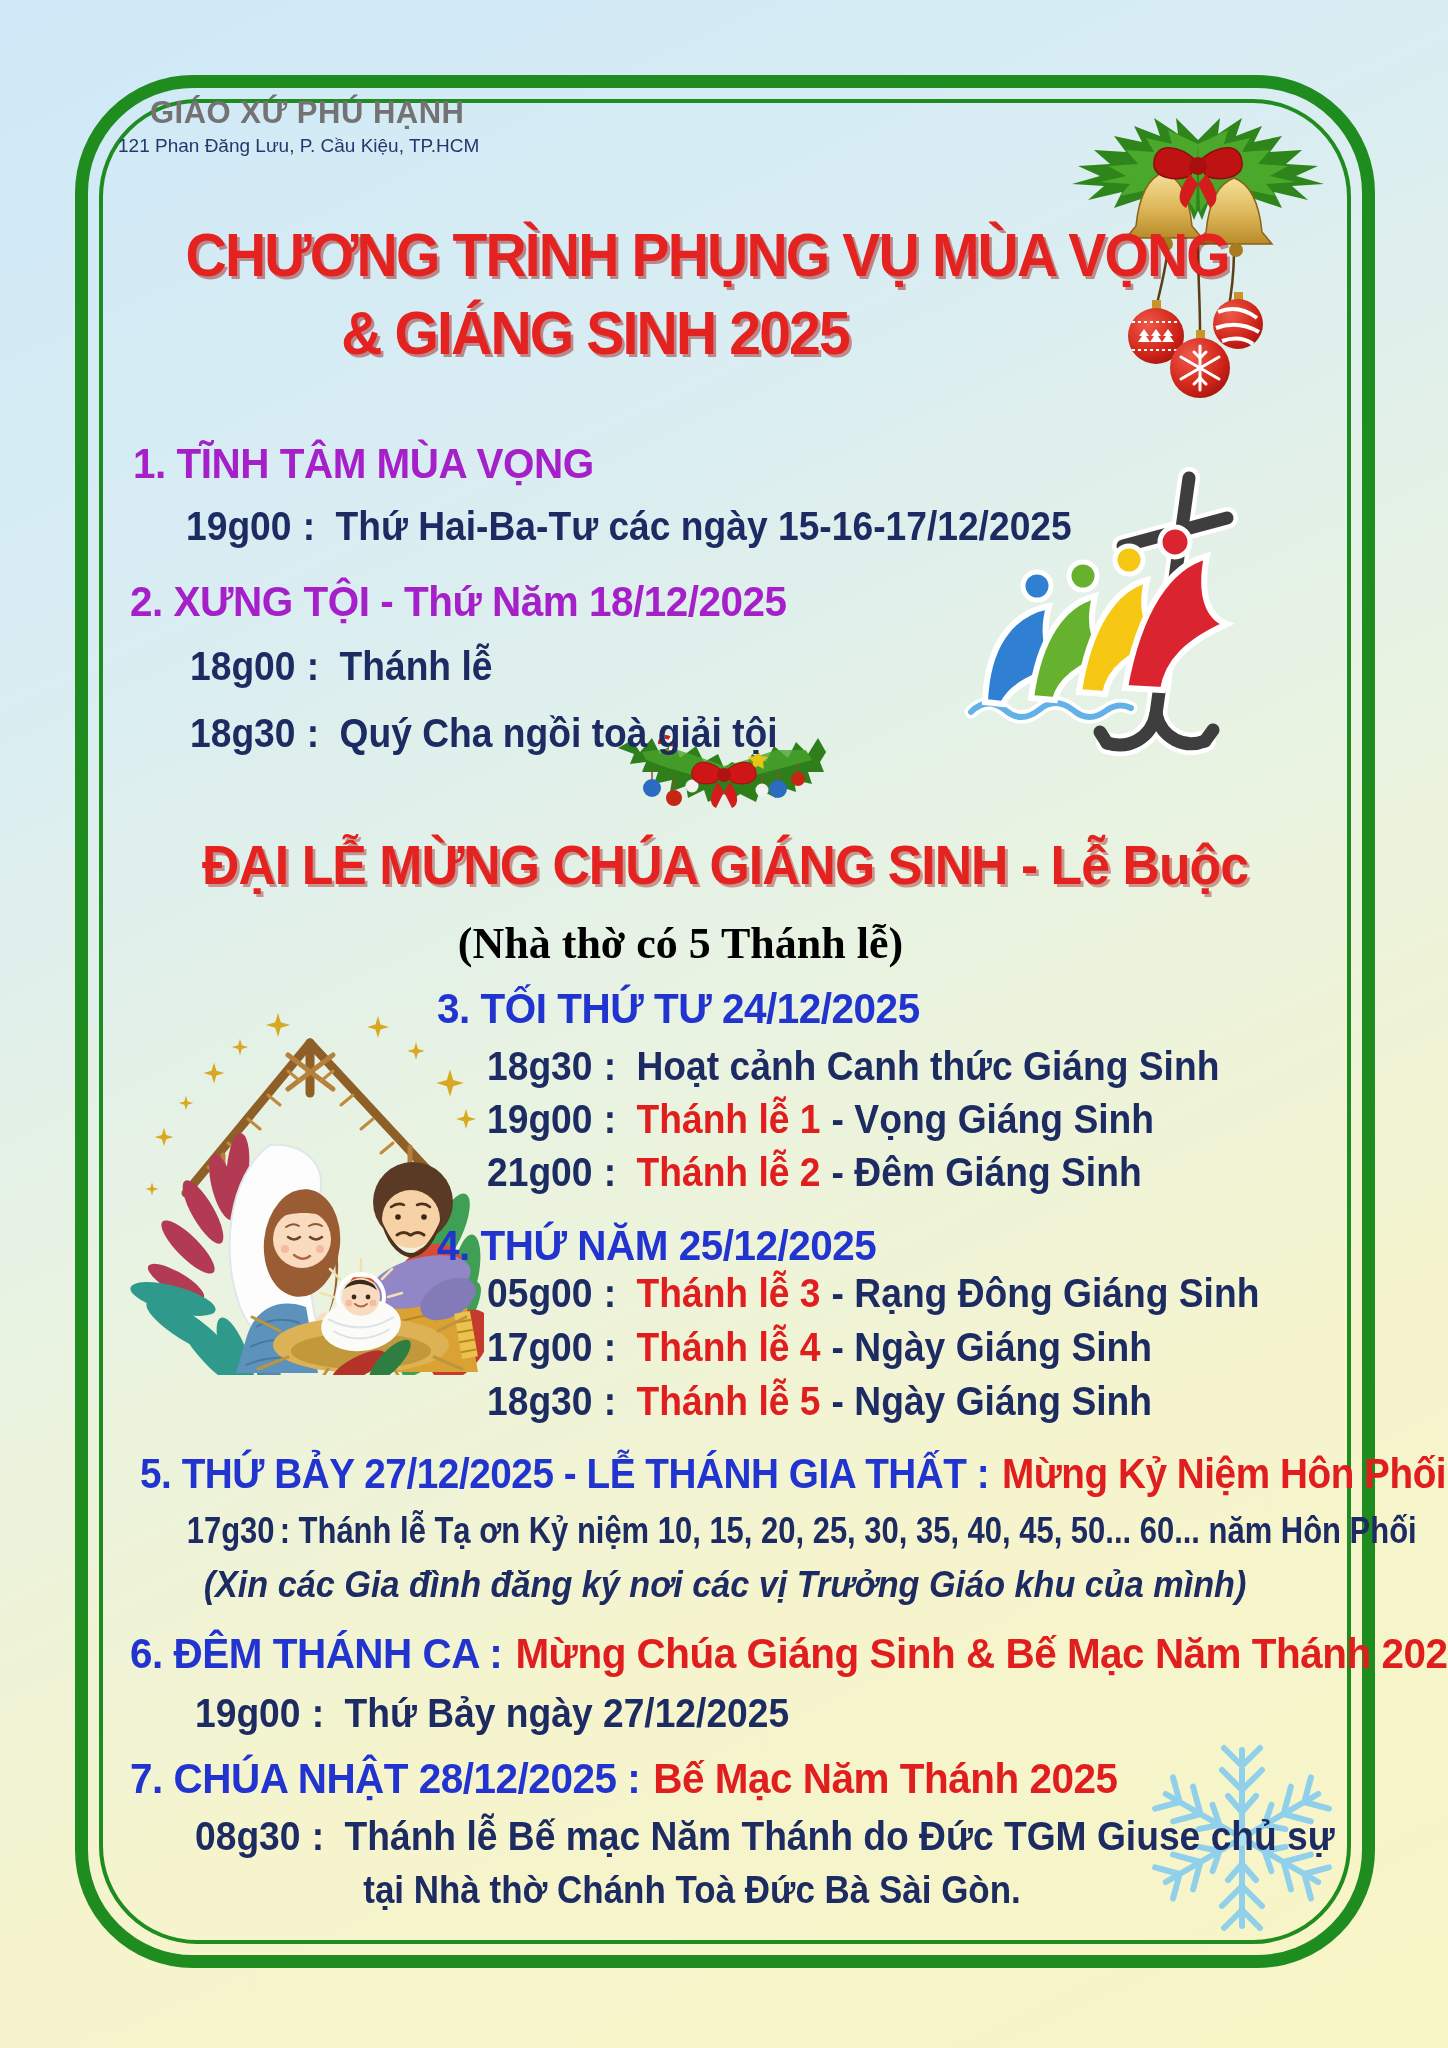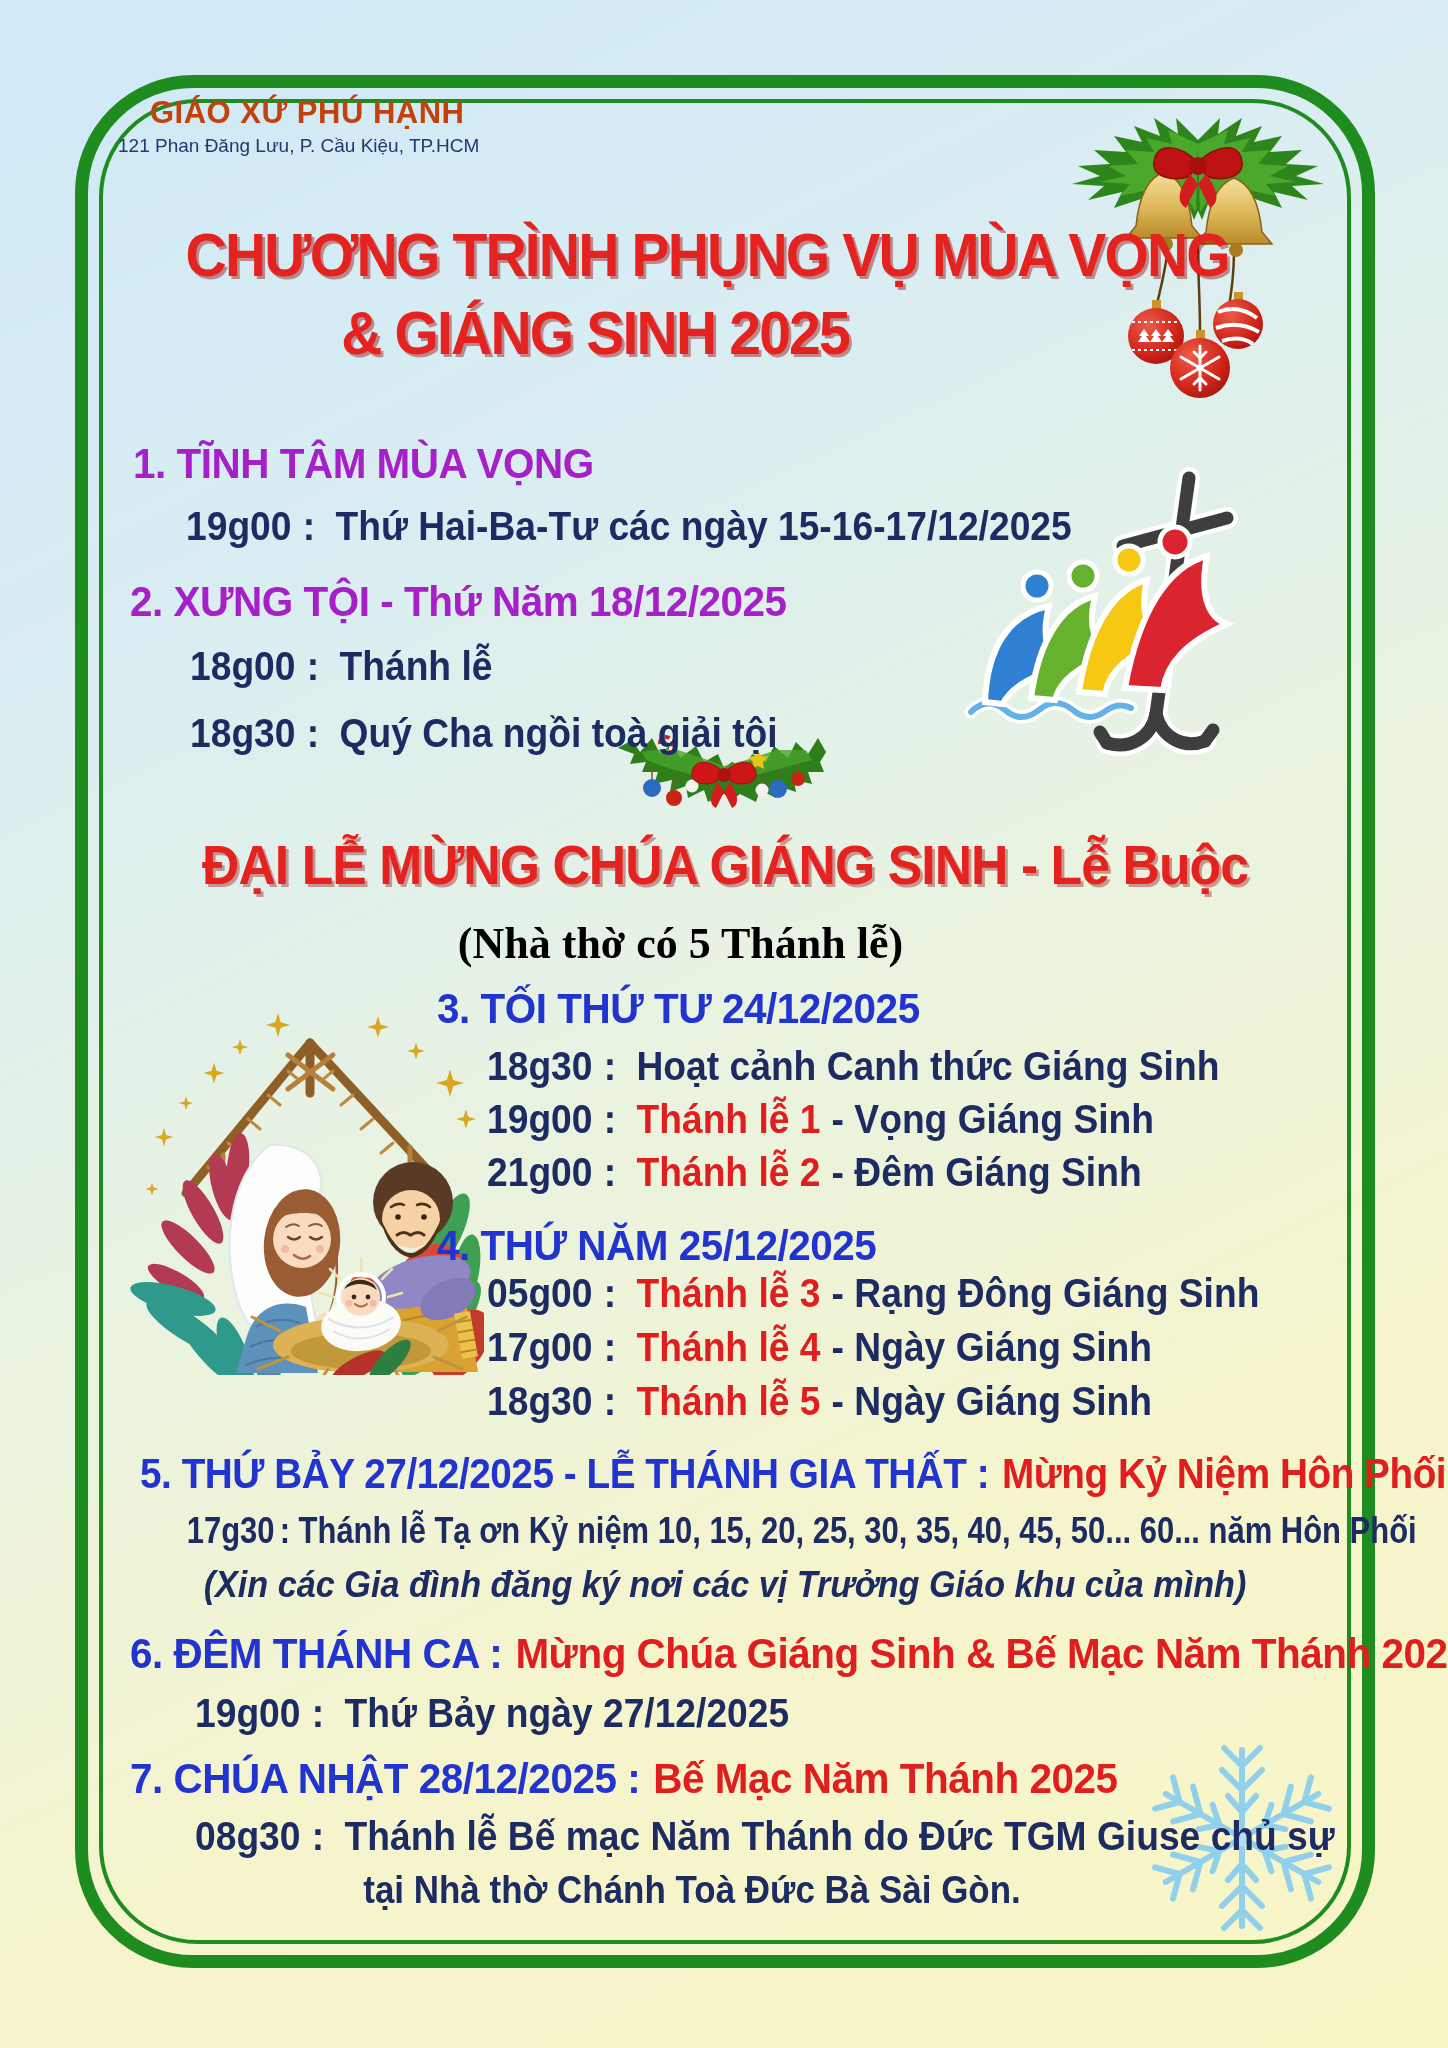--- a/index.html
+++ b/index.html
@@ -9,21 +9,21 @@
     font-family:"Liberation Sans",sans-serif;
   }
   .abs{position:absolute;white-space:nowrap;line-height:1.08;}
   
   .border-outer{position:absolute;left:75px;top:75px;width:1300px;height:1893px;
     border:13px solid #1e8c1e;border-radius:118px;box-sizing:border-box;z-index:1;}
   .border-inner{position:absolute;left:99px;top:99px;width:1252px;height:1845px;
     border:4px solid #1e8c1e;border-radius:98px;box-sizing:border-box;z-index:1;}
   .deco{position:absolute;z-index:2;}
   .txt{z-index:3;}
-  .parish{left:150px;top:96px;font-size:31px;font-weight:bold;color:#c2410c;letter-spacing:.5px;text-align:right;}
+  .parish{left:150px;top:96px;font-size:31px;font-weight:bold;color:#737373;letter-spacing:.5px;text-align:right;}
   .address{left:118px;top:136px;font-size:19px;color:#23386b;}
   .main-title{left:150px;width:890px;text-align:center;font-size:62px;font-weight:bold;color:#e42320;
     letter-spacing:-2px;text-shadow:3px 3px 0 rgba(150,15,15,.45);
     transform:scaleX(.92);transform-origin:center;}
   .t1{top:222px;} .t2{top:300px;}
   .h-purple{font-size:43px;font-weight:bold;color:#a620c9;letter-spacing:-.5px;
     transform:scaleX(.94);transform-origin:left center;}
   .h-blue{font-size:43px;font-weight:bold;color:#2134cf;letter-spacing:-.5px;
     transform:scaleX(.94);transform-origin:left center;}
   .line{font-size:40px;font-weight:bold;color:#1d2b63;

